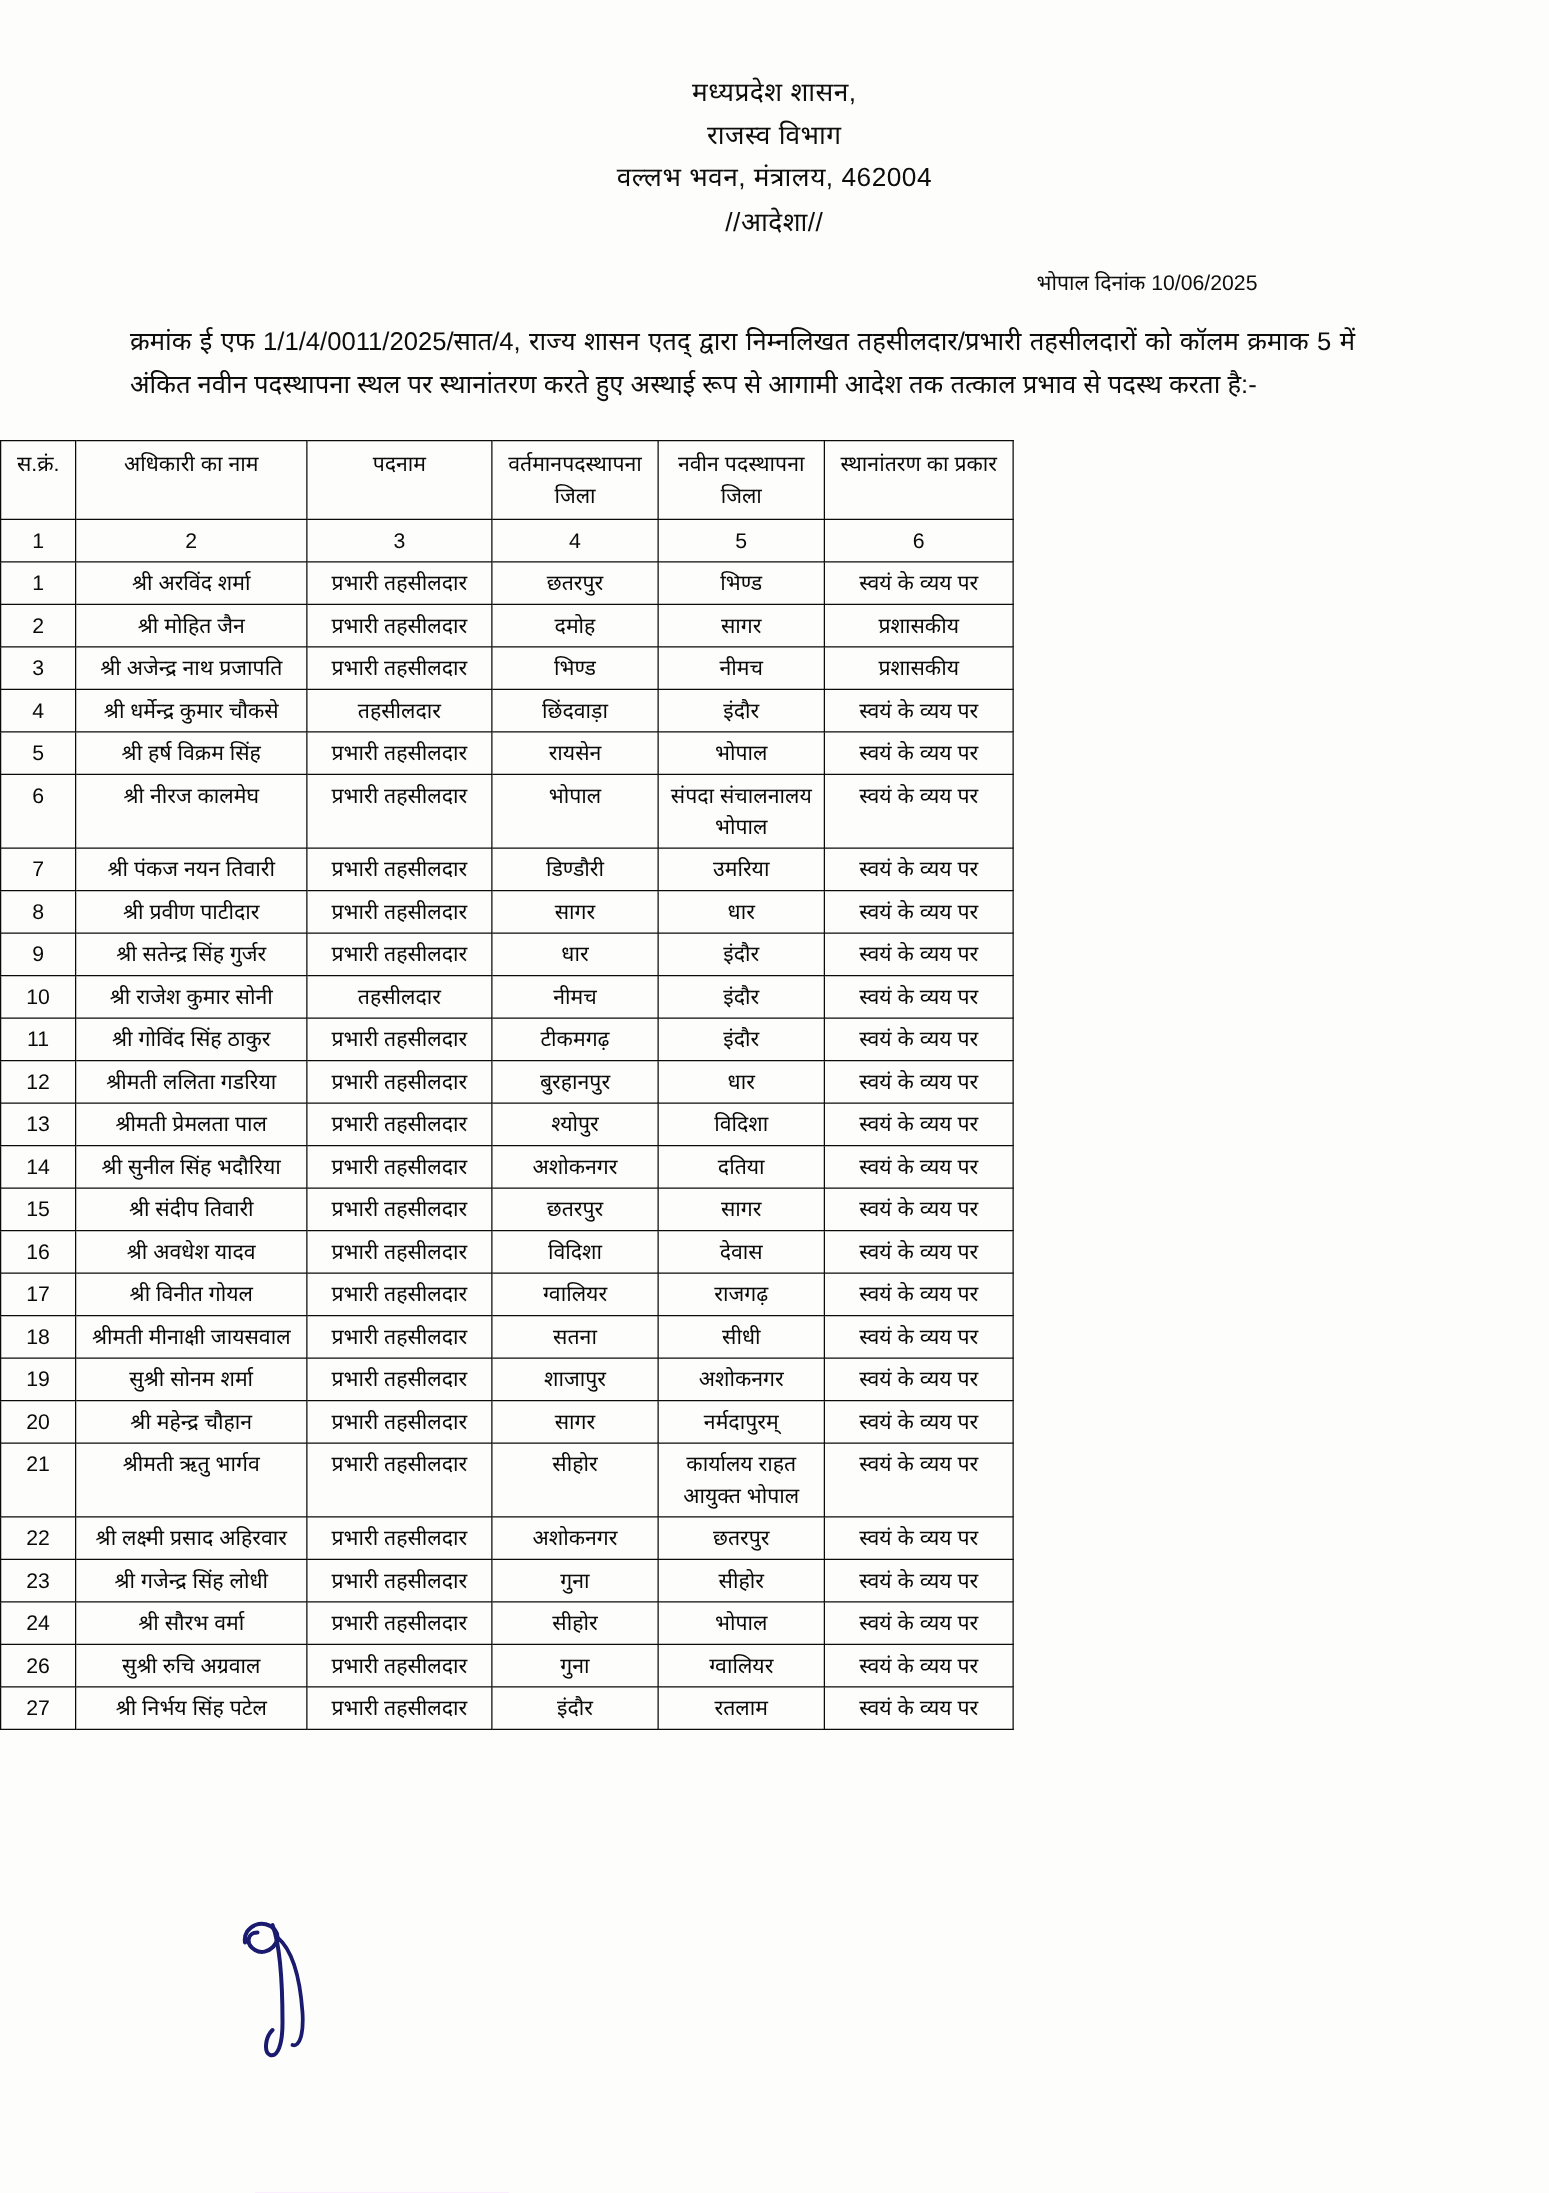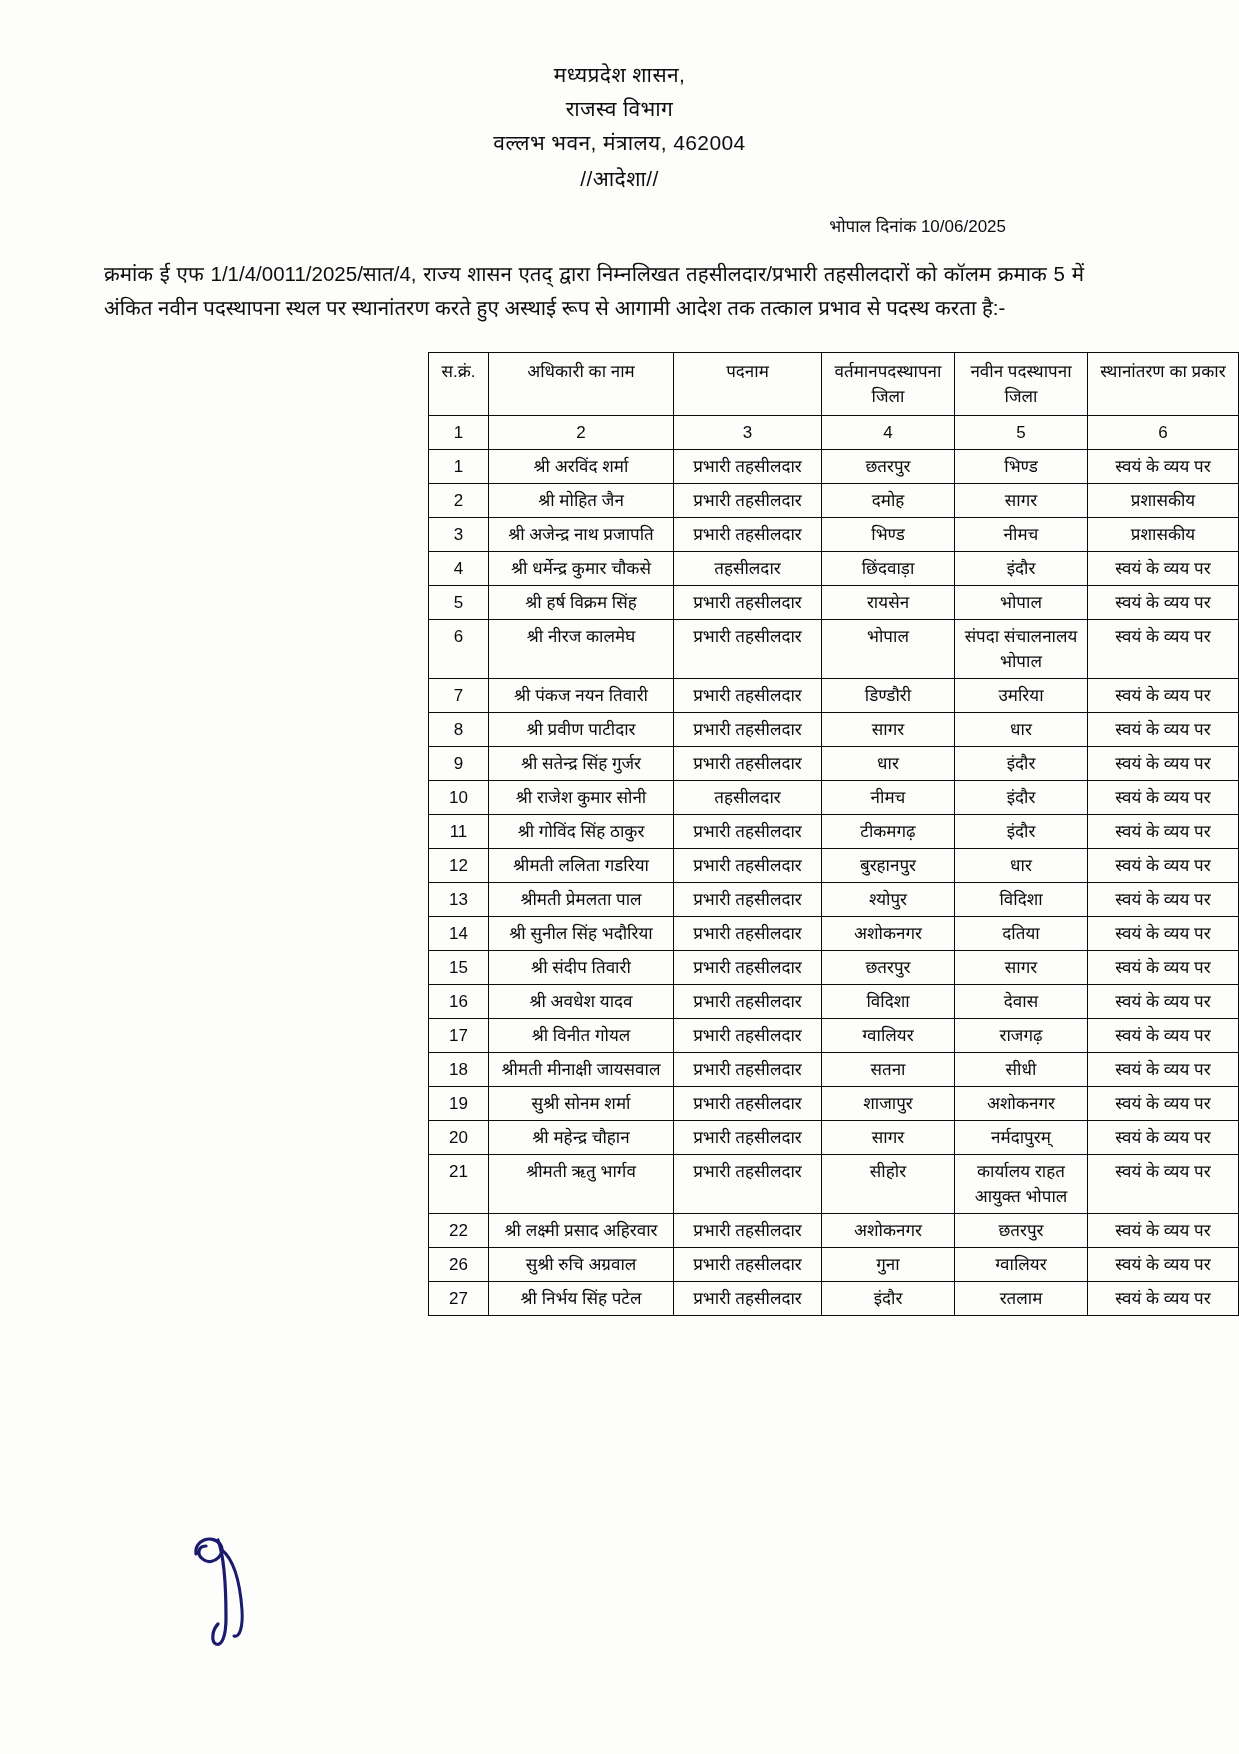--- a/index.html
+++ b/index.html
@@ -66,21 +66,21 @@
     line-height: 34px;
     text-align: justify;
     text-justify: inter-word;
     color: #0d0d0d;
   }
 
   
   .table-wrap {
     margin: 27px 0 0 0;
     display: flex;
-    justify-content: flex-end;
+    justify-content: flex-start;
   }
   table.order-table {
     border-collapse: collapse;
     width: 810px;
     table-layout: fixed;
   }
   table.order-table th,
   table.order-table td {
     border: 1.6px solid #0b0b0b;
     text-align: center;
@@ -337,20 +337,36 @@
             </tr>
             <tr>
               <td>22</td>
               <td>श्री लक्ष्मी प्रसाद अहिरवार</td>
               <td>प्रभारी तहसीलदार</td>
               <td>अशोकनगर</td>
               <td>छतरपुर</td>
               <td>स्वयं के व्यय पर</td>
             </tr>
             <tr>
+              <td>23</td>
+              <td>श्री गजेन्द्र सिंह लोधी</td>
+              <td>प्रभारी तहसीलदार</td>
+              <td>गुना</td>
+              <td>सीहोर</td>
+              <td>स्वयं के व्यय पर</td>
+            </tr>
+            <tr>
+              <td>24</td>
+              <td>श्री सौरभ वर्मा</td>
+              <td>प्रभारी तहसीलदार</td>
+              <td>सीहोर</td>
+              <td>भोपाल</td>
+              <td>स्वयं के व्यय पर</td>
+            </tr>
+            <tr>
               <td>26</td>
               <td>सुश्री रुचि अग्रवाल</td>
               <td>प्रभारी तहसीलदार</td>
               <td>गुना</td>
               <td>ग्वालियर</td>
               <td>स्वयं के व्यय पर</td>
             </tr>
             <tr>
               <td>27</td>
               <td>श्री निर्भय सिंह पटेल</td>

